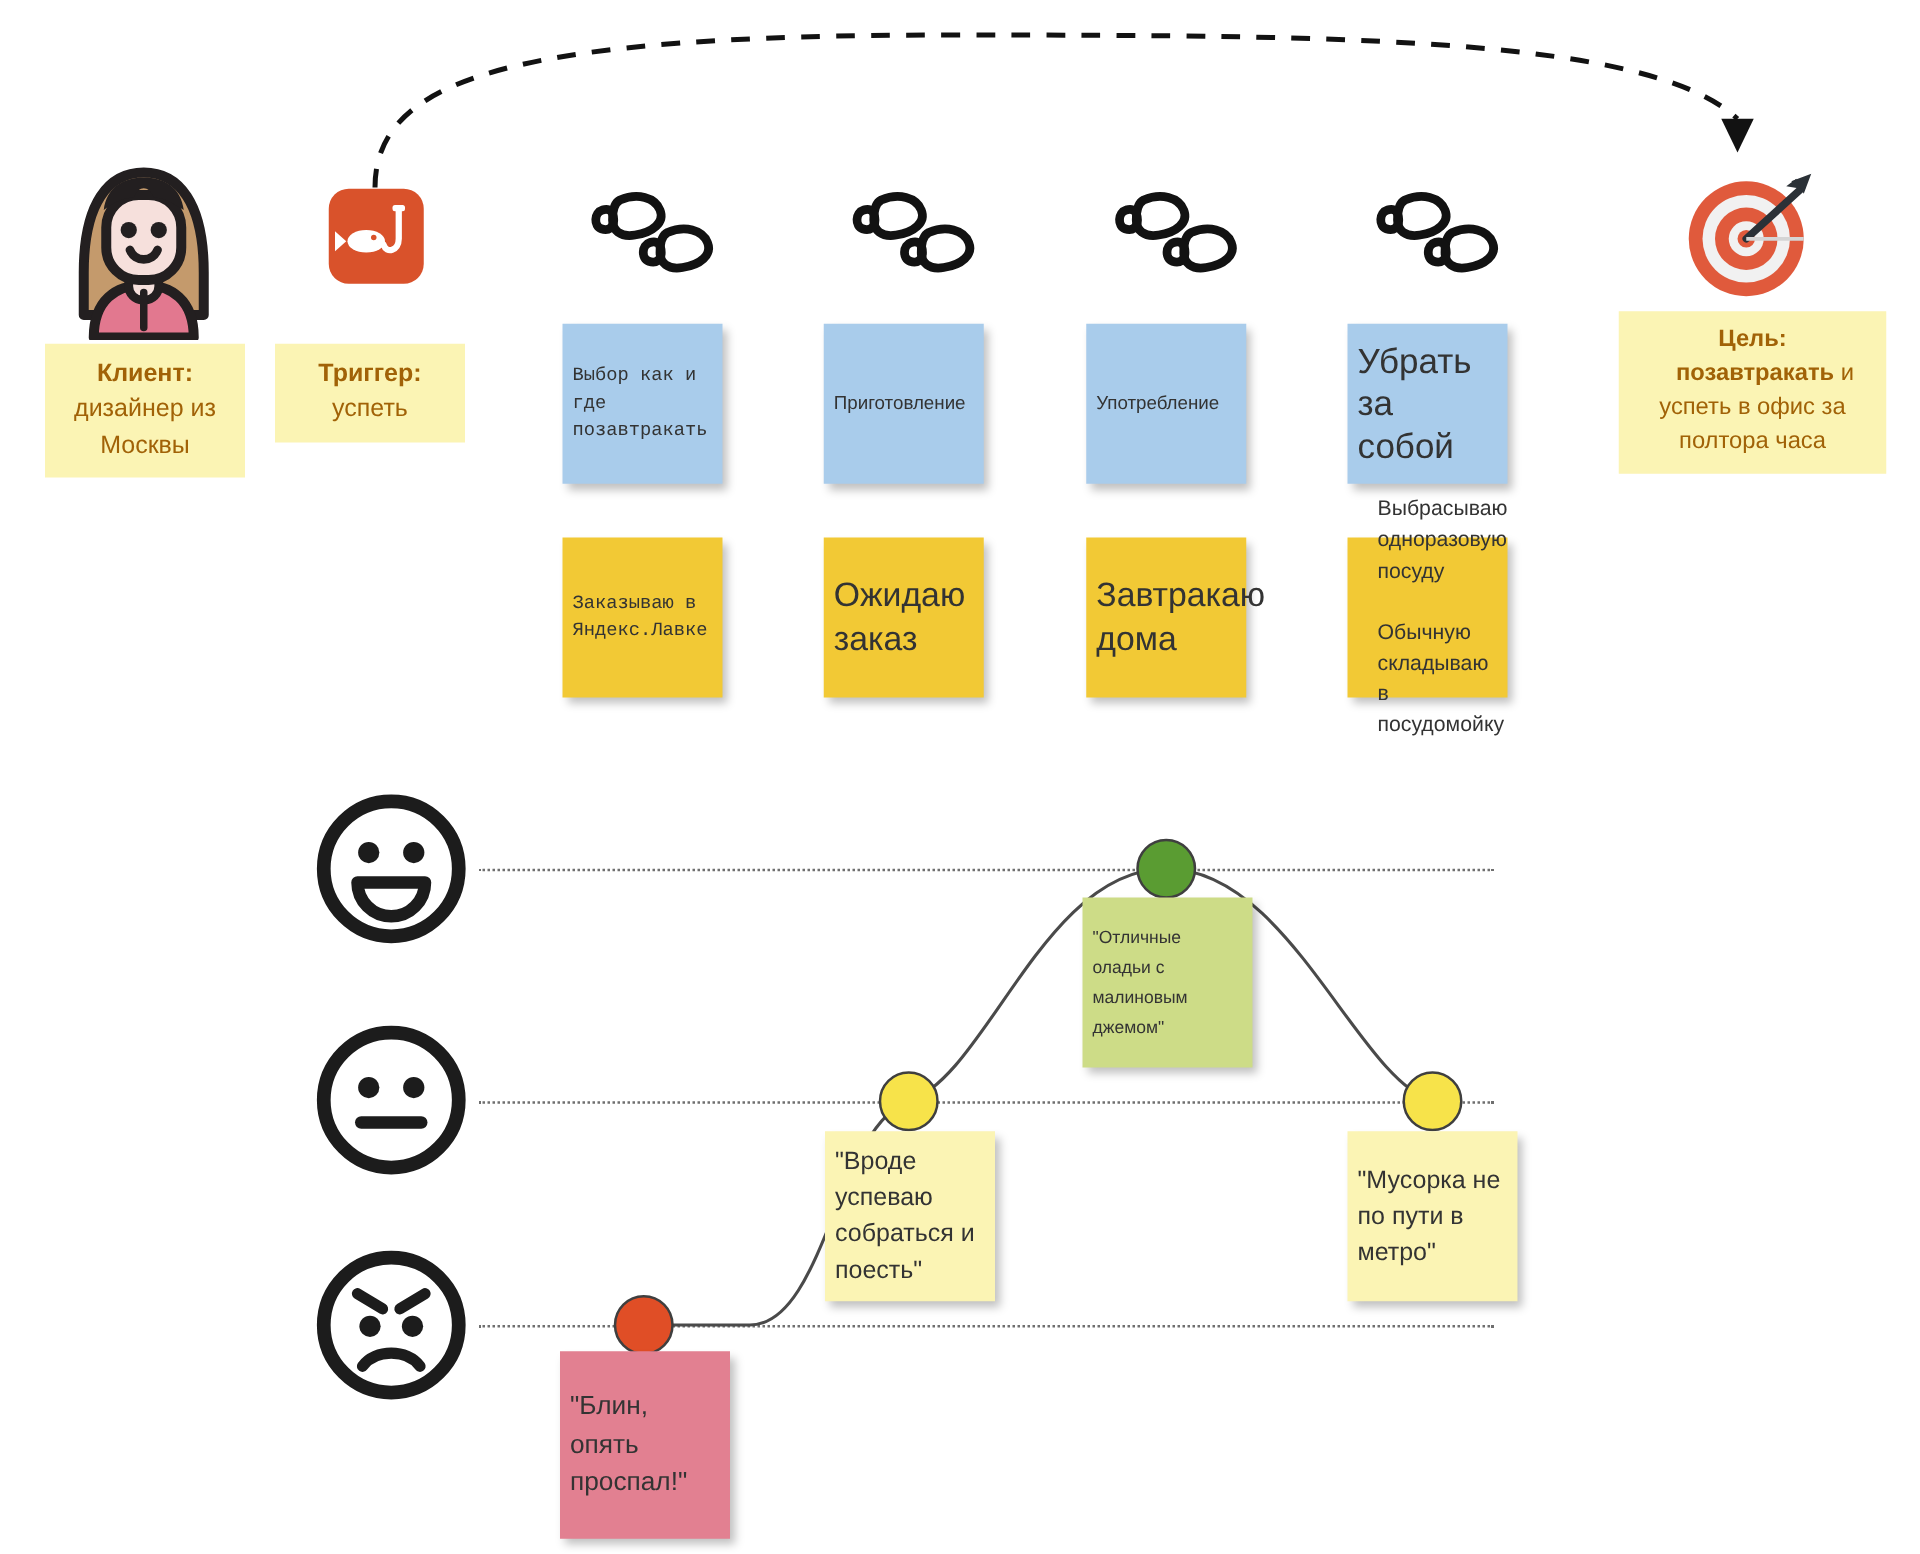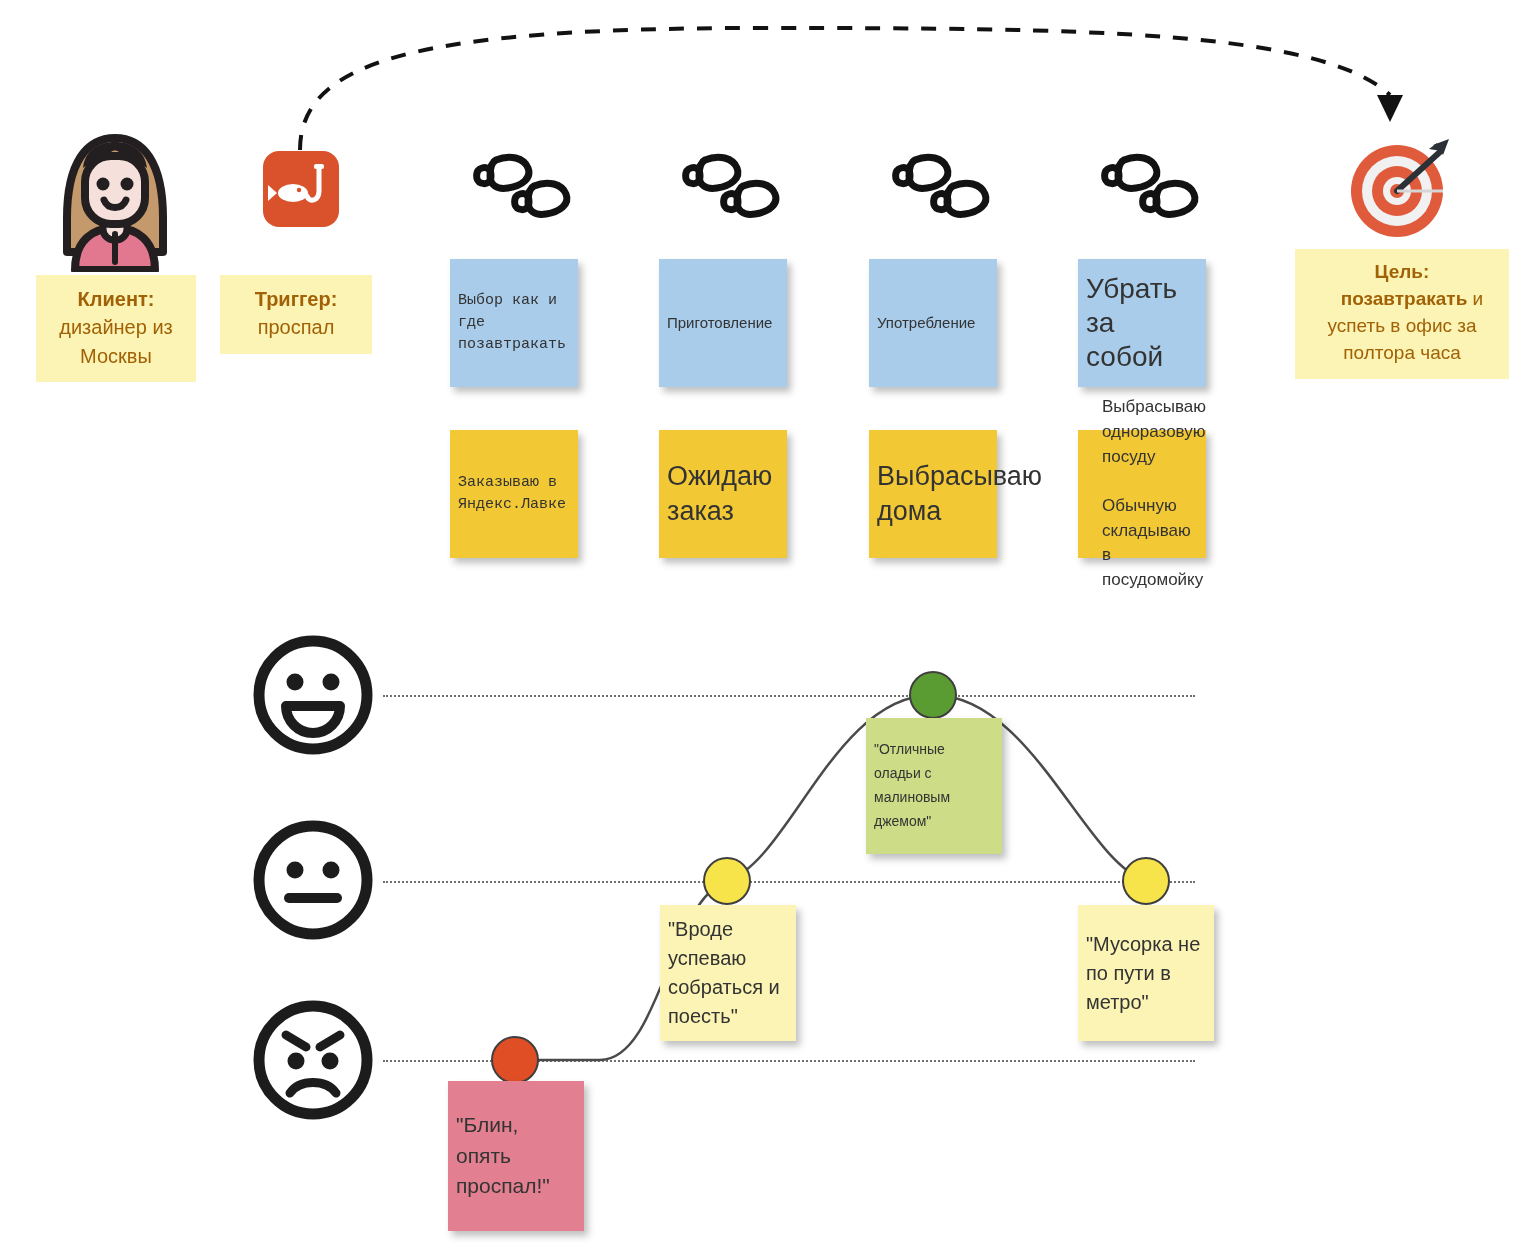--- a/index.html
+++ b/index.html
@@ -203,21 +203,21 @@
       <polygon points="14,42 5,34 5,50" fill="#ffffff"></polygon>
       <circle cx="36" cy="39" r="2.2" fill="#d9522b"></circle>
 
       <path d="M56 16 L56 40 C56 50 46 52 44 45" fill="none" stroke="#ffffff" stroke-width="5" stroke-linecap="round"></path>
       <rect x="51" y="13" width="10" height="5" rx="2" fill="#ffffff"></rect>
     </svg>
   </div>
 
   <div class="info-box" id="trigger-box">
     <div style="font-weight:700">Триггер:</div>
-    <div>проспал</div>
+    <div>успеть</div>
   </div>
 
   <div class="footprints fp1">
     <svg viewBox="0 0 120 80" width="120" height="80">
       <path d="M30 14 C44 8 58 12 62 22 C66 32 56 40 42 42 C30 44 24 38 24 30 C24 22 26 16 30 14 Z" fill="none" stroke="#121212" stroke-width="7" stroke-linejoin="round"></path>
       <path d="M16 22 C22 20 25 24 25 30 C25 36 21 39 15 37 C9 35 9 24 16 22 Z" fill="none" stroke="#121212" stroke-width="7" stroke-linejoin="round"></path>
       <path d="M68 40 C82 34 96 38 100 48 C104 58 94 66 80 68 C68 70 62 64 62 56 C62 48 64 42 68 40 Z" fill="none" stroke="#121212" stroke-width="7" stroke-linejoin="round"></path>
       <path d="M54 48 C60 46 63 50 63 56 C63 62 59 65 53 63 C47 61 47 50 54 48 Z" fill="none" stroke="#121212" stroke-width="7" stroke-linejoin="round"></path>
     </svg>
   </div>
@@ -280,21 +280,21 @@
     <span class="txt">Убрать за собой</span>
   </div>
 
   <div class="sticky yellow action-note col1">
     <span class="txt">Заказываю в Яндекс.Лавке</span>
   </div>
   <div class="sticky yellow action-note big col2">
     <span class="txt">Ожидаю заказ</span>
   </div>
   <div class="sticky yellow action-note big col3">
-    <span class="txt">Выбрасываю дома</span>
+    <span class="txt">Завтракаю дома</span>
   </div>
   <div class="sticky yellow action-note tiny col4">
     <span class="txt" style="white-space:pre-line">Выбрасываю одноразовую посуду
 
 Обычную складываю в посудомойку</span>
   </div>
 
   <div id="emotion-chart">
 
     <div class="face" id="face-happy">

